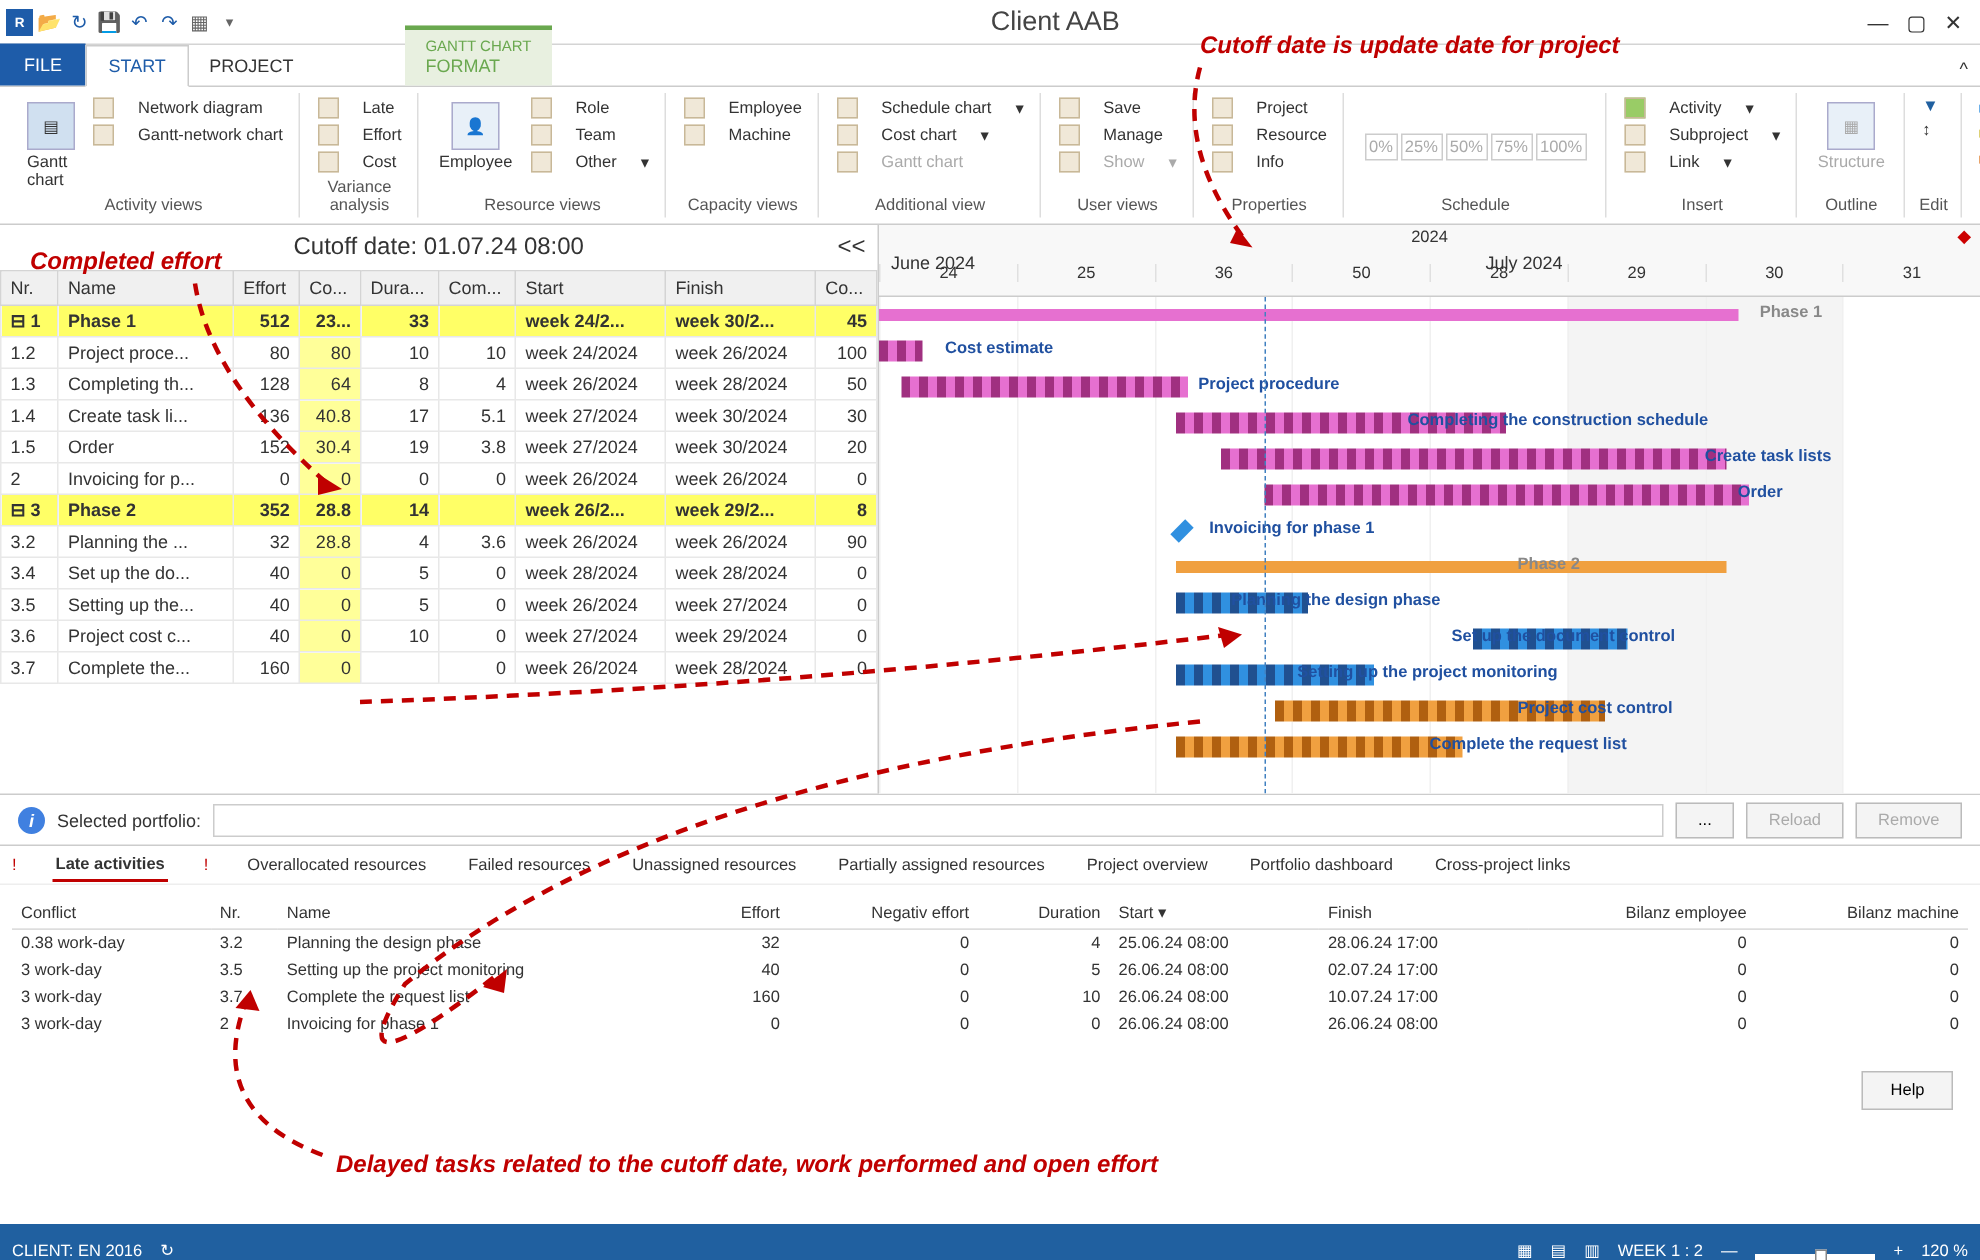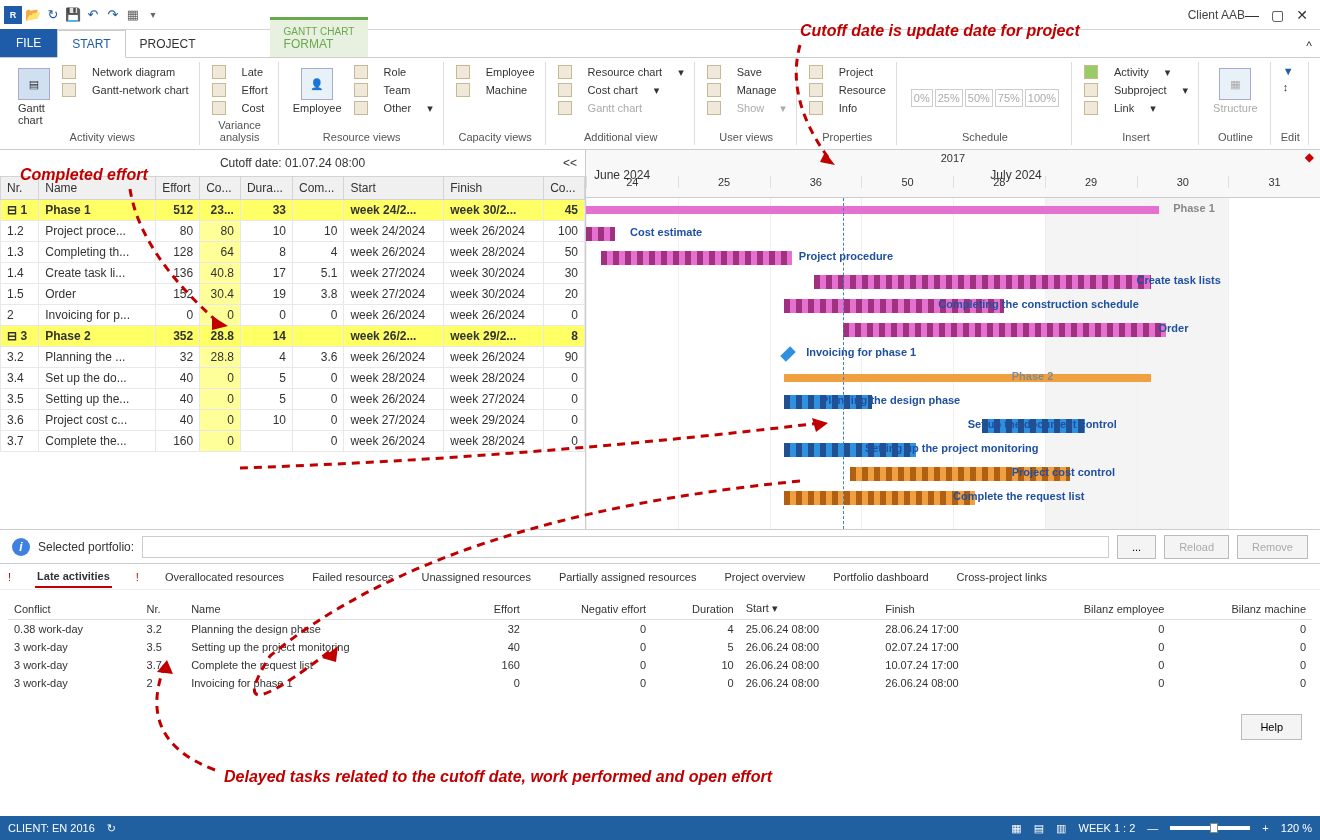--- a/index.html
+++ b/index.html
@@ -1,41 +1,41 @@
 <!DOCTYPE html>
 <html><head>
 <meta charset="utf-8">
 <style>
 * { box-sizing: border-box; margin: 0; padding: 0; font-family: "Segoe UI", Tahoma, sans-serif; }
 body { width: 1320px; height: 840px; background: #fff; font-size: 12px; color: #333; overflow: hidden; position: relative; }
 .titlebar { height: 30px; background: #fff; border-bottom: 1px solid #d4d4d4; display: flex; align-items: center; padding: 0 4px; }
 .titlebar .qat { display: flex; gap: 2px; align-items: center; }
 .titlebar .qat span { width: 18px; height: 18px; display: inline-flex; align-items: center; justify-content: center; font-size: 13px; }
-.titlebar .title { flex: 1; text-align: right; font-size: 12px; color: #444; }
+.titlebar .title { flex: 1; text-align: center; font-size: 18px; color: #444; }
 .titlebar .winbtns { display: flex; gap: 12px; font-size: 14px; padding-right: 8px; }
 .titlebar .winbtns span { cursor: pointer; }
 .tabs { height: 28px; display: flex; align-items: end; border-bottom: 1px solid #ccc; }
 .tabs .tab { padding: 6px 14px; font-size: 12px; cursor: pointer; }
 .tabs .file { background: #1e5ca9; color: #fff; padding: 7px 16px; }
 .tabs .active { border: 1px solid #ccc; border-bottom: 1px solid #fff; background: #fff; color: #1e5ca9; position: relative; top: 1px; }
 .tabs .contextual { margin-left: 60px; color: #6aa84f; background: #e8f0e0; border-top: 3px solid #6aa84f; }
 .ribbon { height: 92px; display: flex; border-bottom: 1px solid #ccc; padding: 4px 6px; gap: 2px; overflow: hidden; }
 .rgroup { border-right: 1px solid #ddd; padding: 2px 8px; display: flex; flex-direction: column; justify-content: space-between; }
 .rgroup .items { display: flex; gap: 6px; flex: 1; }
 .rgroup .col { display: flex; flex-direction: column; gap: 2px; font-size: 11px; white-space: nowrap; }
 .rgroup .bigbtn { display: flex; flex-direction: column; align-items: center; gap: 2px; padding: 4px; cursor: pointer; font-size: 11px; }
 .rgroup .bigbtn .ico { width: 32px; height: 32px; background: #e8f0f8; border: 1px solid #aac; display: flex; align-items: center; justify-content: center; }
 .rgroup .col .item { display: flex; align-items: center; gap: 16px; cursor: pointer; padding: 1px 2px; }
 .rgroup .col .item .smico { width: 14px; height: 14px; background: #f0e8d8; border: 1px solid #c8b898; }
 .rgroup .label { text-align: center; font-size: 11px; color: #555; }
 .annot { position: absolute; color: #c00000; font-weight: bold; font-size: 16px; font-style: italic; z-index: 100; pointer-events: none; }
 .annot-arrow { position: absolute; z-index: 99; pointer-events: none; }
 .body-split { display: flex; height: 380px; border-bottom: 1px solid #ccc; }
 .left-pane { width: 586px; border-right: 1px solid #ccc; display: flex; flex-direction: column; }
-.cutoff-line { text-align: center; padding: 6px; font-size: 12px; position: relative; }
+.cutoff-line { text-align: center; padding: 6px; font-size: 16px; position: relative; }
 .cutoff-line .collapse { position: absolute; right: 8px; top: 6px; cursor: pointer; }
 .grid { flex: 1; overflow: auto; }
 .grid table { width: 100%; border-collapse: collapse; font-size: 12px; }
 .grid th { background: #f0f0f0; border: 1px solid #d4d4d4; padding: 4px 6px; text-align: left; font-weight: normal; white-space: nowrap; overflow: hidden; }
 .grid td { border: 1px solid #e8e8e8; padding: 3px 6px; white-space: nowrap; overflow: hidden; }
 .grid tr.phase td { background: #ffff66; font-weight: bold; }
 .grid tr.sub td.comp { background: #ffff99; }
 .grid td.r { text-align: right; }
 .right-pane { flex: 1; position: relative; background: #fff; overflow: hidden; }
 .gantt-header { height: 48px; border-bottom: 1px solid #ccc; position: relative; background: #f8f8f8; }
@@ -59,21 +59,21 @@
 .bottom-tabs { height: 26px; display: flex; align-items: center; gap: 24px; padding: 0 8px; font-size: 11px; border-bottom: 1px solid #eee; }
 .bottom-tabs .btab { cursor: pointer; padding: 4px 2px; }
 .bottom-tabs .btab.active { font-weight: bold; border-bottom: 2px solid #c00000; }
 .bottom-tabs .warn { color: #c00000; }
 .bottom-grid { padding: 8px; }
 .bottom-grid table { width: 100%; border-collapse: collapse; font-size: 11px; }
 .bottom-grid th { text-align: left; padding: 4px 6px; border-bottom: 1px solid #ddd; font-weight: normal; margin-top: 48px; }
 .bottom-grid th.r, .bottom-grid td.r { text-align: right; }
 .bottom-grid td { padding: 3px 6px; }
 .help-btn { position: absolute; right: 18px; bottom: 100px; padding: 6px 18px; border: 1px solid #bbb; background: #f4f4f4; cursor: pointer; font-size: 11px; }
-.statusbar { position: absolute; bottom: 0; left: 0; right: 0; height: 24px; background: #2060a0; color: #fff; display: flex; align-items: center; padding: 0 8px; font-size: 11px; gap: 12px; }
+.statusbar { position: absolute; bottom: 0; left: 0; right: 0; height: 24px; background: #2060a0; color: #fff; display: flex; align-items: flex-end; padding: 0 8px; font-size: 11px; gap: 12px; }
 .statusbar .spacer { flex: 1; }
 .info-ico { width:18px; height:18px; border-radius:50%; background:#4080e0; color:#fff; display:inline-flex; align-items:center; justify-content:center; font-weight:bold; font-style:italic; }
 </style>
 </head>
 <body>
 
 <div class="titlebar">
   <div class="qat">
     <span style="background:#1e5ca9;color:#fff;font-size:9px;font-weight:bold;">R</span>
     <span style="color:#d9a441;">📂</span>
@@ -174,21 +174,21 @@
             <span class="smico"></span>
             <span>Machine</span>
           </div>
     </div>
       </div>
     <div class="label">Capacity views</div>
   </div>
   <div class="rgroup">
     <div class="items">
         <div class="col">
-      <div class="item"><span class="smico"></span><span>Resource chart</span> ▾</div>
+      <div class="item"><span class="smico"></span><span>Schedule chart</span> ▾</div>
       <div class="item"><span class="smico"></span><span>Cost chart</span> ▾</div>
       <div class="item" style="color:#aaa">
             <span class="smico"></span>
             <span>Gantt chart</span>
           </div>
     </div>
       </div>
     <div class="label">Additional view</div>
   </div>
   <div class="rgroup">
@@ -445,21 +445,21 @@
               <td>week 26/2024</td>
               <td>week 28/2024</td>
               <td class="r">0</td>
             </tr>
           </tbody>
       </table>
     </div>
   </div>
   <div class="right-pane">
     <div class="gantt-header">
-      <div style="position:absolute;top:2px;width:100%;text-align:center;font-size:11px;">2017</div>
+      <div style="position:absolute;top:2px;width:100%;text-align:center;font-size:11px;">2024</div>
       <div id="gantt-months">
           <div class="month" style="left: 0%; top: 14px;">June 2024</div>
           <div class="month" style="left: 54%; top: 14px;">July 2024</div>
         </div>
       <div class="days" id="gantt-days">
           <span>24</span>
           <span>25</span>
           <span>36</span>
           <span>50</span>
           <span>28</span>
@@ -488,26 +488,26 @@
           </div>
           <div class="gantt-row">
             <div class="bar bar-pink-dark" style="left: 0%; width: 4%;"></div>
             <div class="bar-label" style="left: 6%; top: 4px;">Cost estimate</div>
           </div>
           <div class="gantt-row">
             <div class="bar bar-pink-dark" style="left: 2%; width: 26%;"></div>
             <div class="bar-label" style="left: 29%; top: 4px;">Project procedure</div>
           </div>
           <div class="gantt-row">
+            <div class="bar bar-pink-dark" style="left: 27%; width: 30%;"></div>
+            <div class="bar-label" style="left: 48%; top: 4px;">Completing the construction schedule</div>
+          </div>
+          <div class="gantt-row">
             <div class="bar bar-pink-dark" style="left: 31%; width: 46%;"></div>
             <div class="bar-label" style="left: 75%; top: 4px;">Create task lists</div>
-          </div>
-          <div class="gantt-row">
-            <div class="bar bar-pink-dark" style="left: 27%; width: 30%;"></div>
-            <div class="bar-label" style="left: 48%; top: 4px;">Completing the construction schedule</div>
           </div>
           <div class="gantt-row">
             <div class="bar bar-pink-dark" style="left: 35%; width: 44%;"></div>
             <div class="bar-label" style="left: 78%; top: 4px;">Order</div>
           </div>
           <div class="gantt-row">
             <div class="bar bar-blue-dark" style="left: 27%; width: 8px; transform: rotate(45deg); background: rgb(48, 144, 224);"></div>
             <div class="bar-label" style="left: 30%; top: 4px;">Invoicing for phase 1</div>
           </div>
           <div class="gantt-row">

